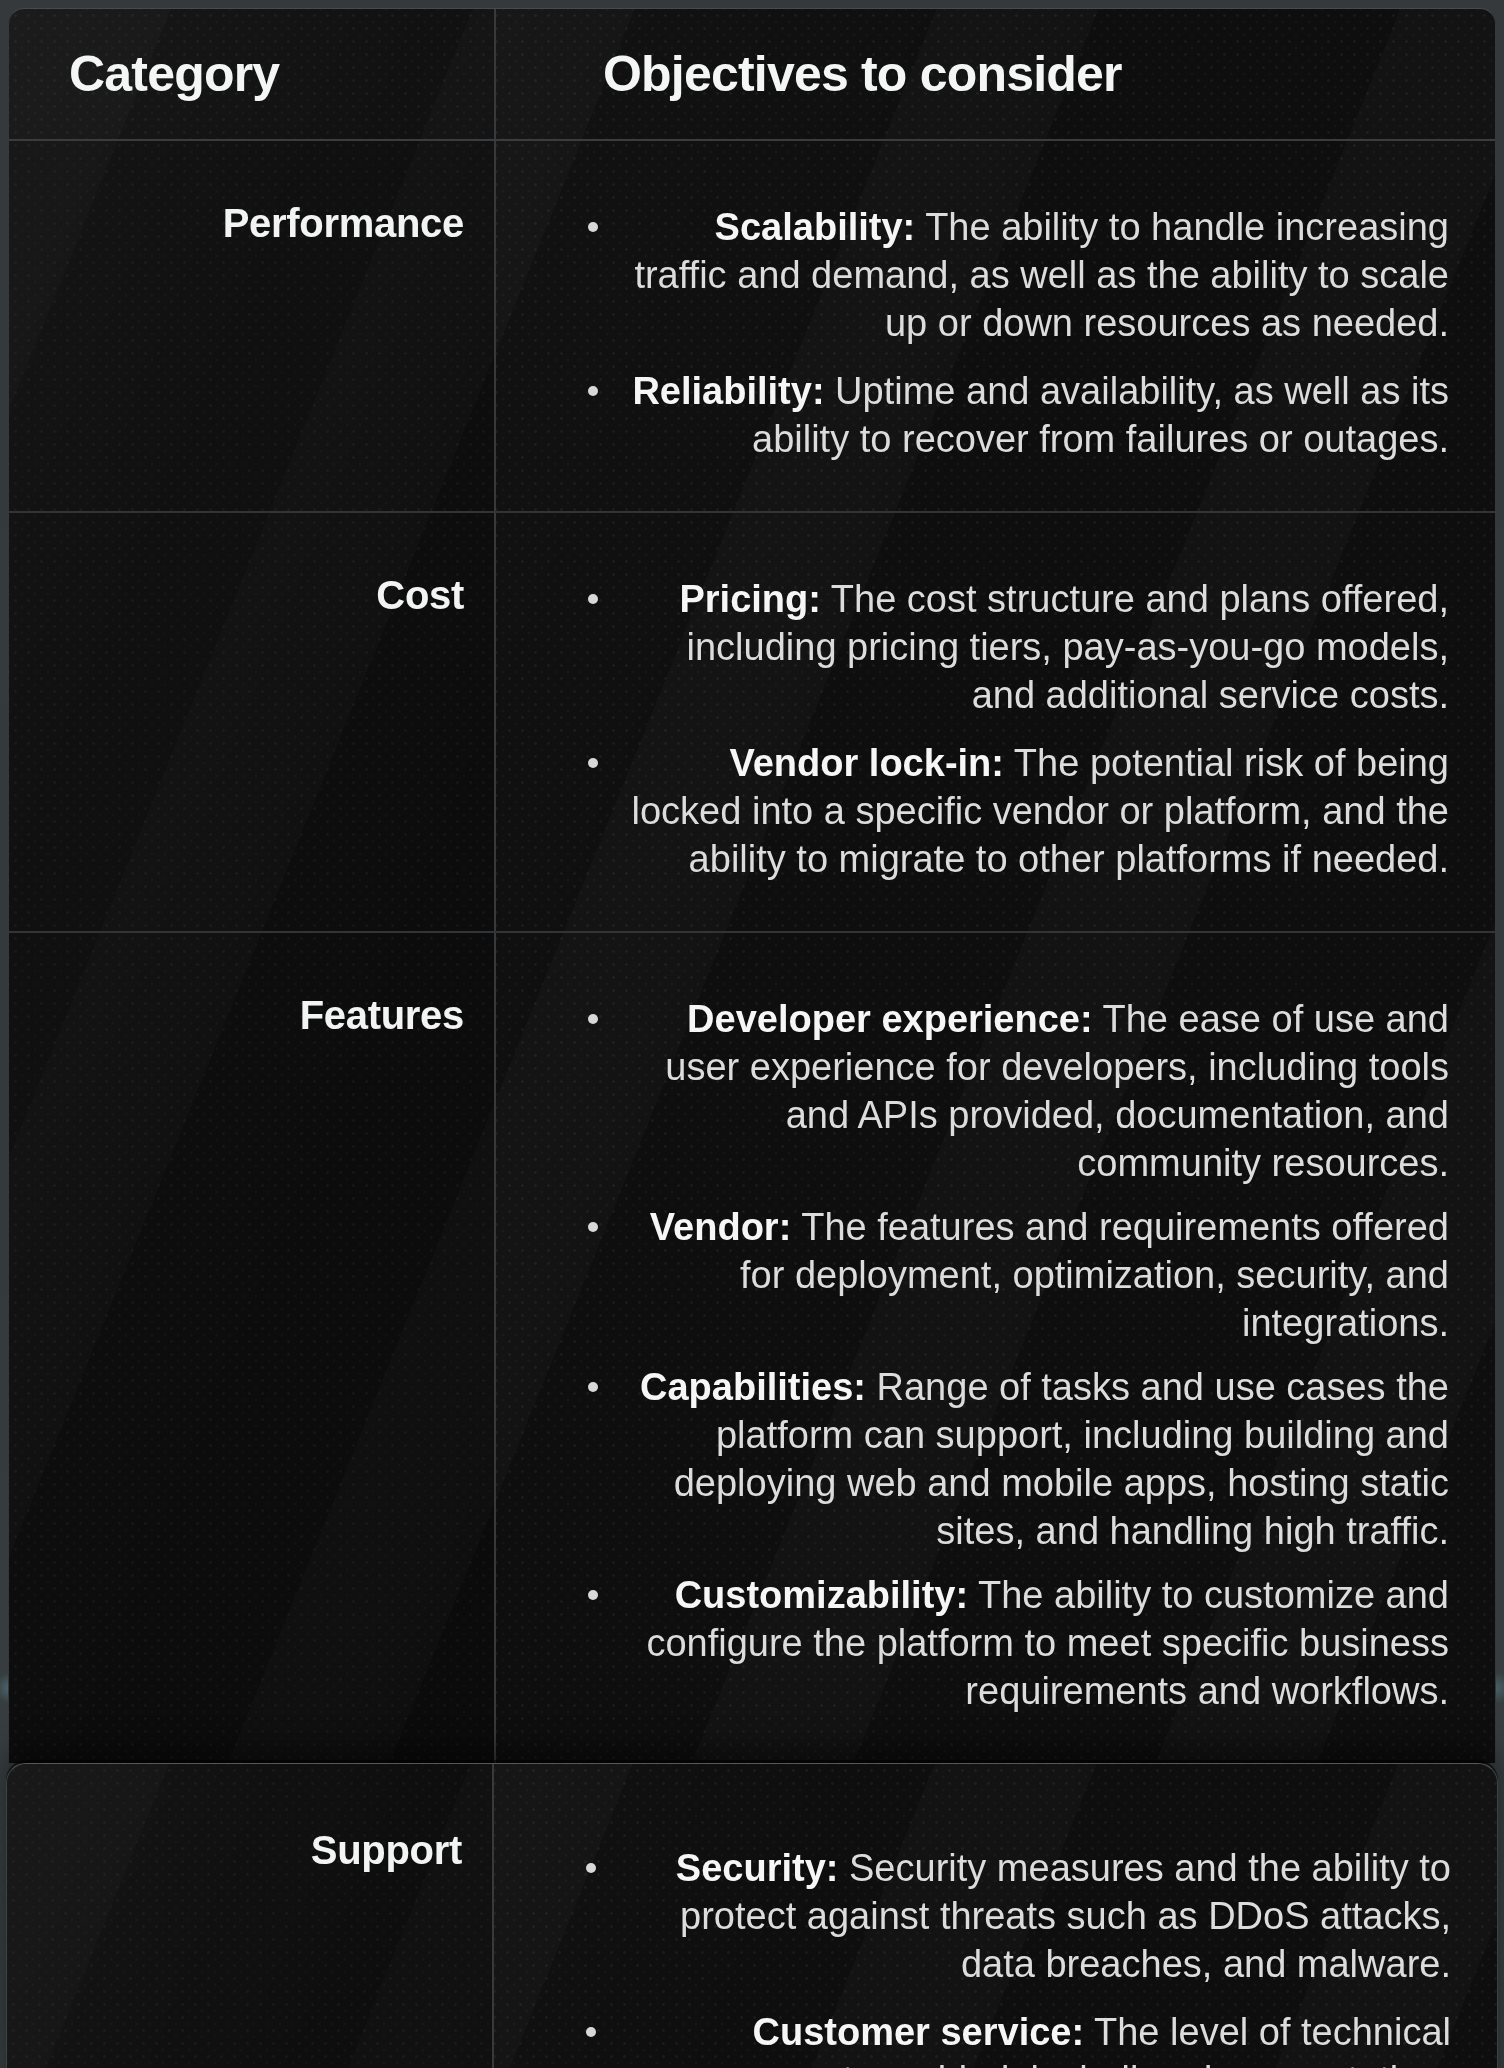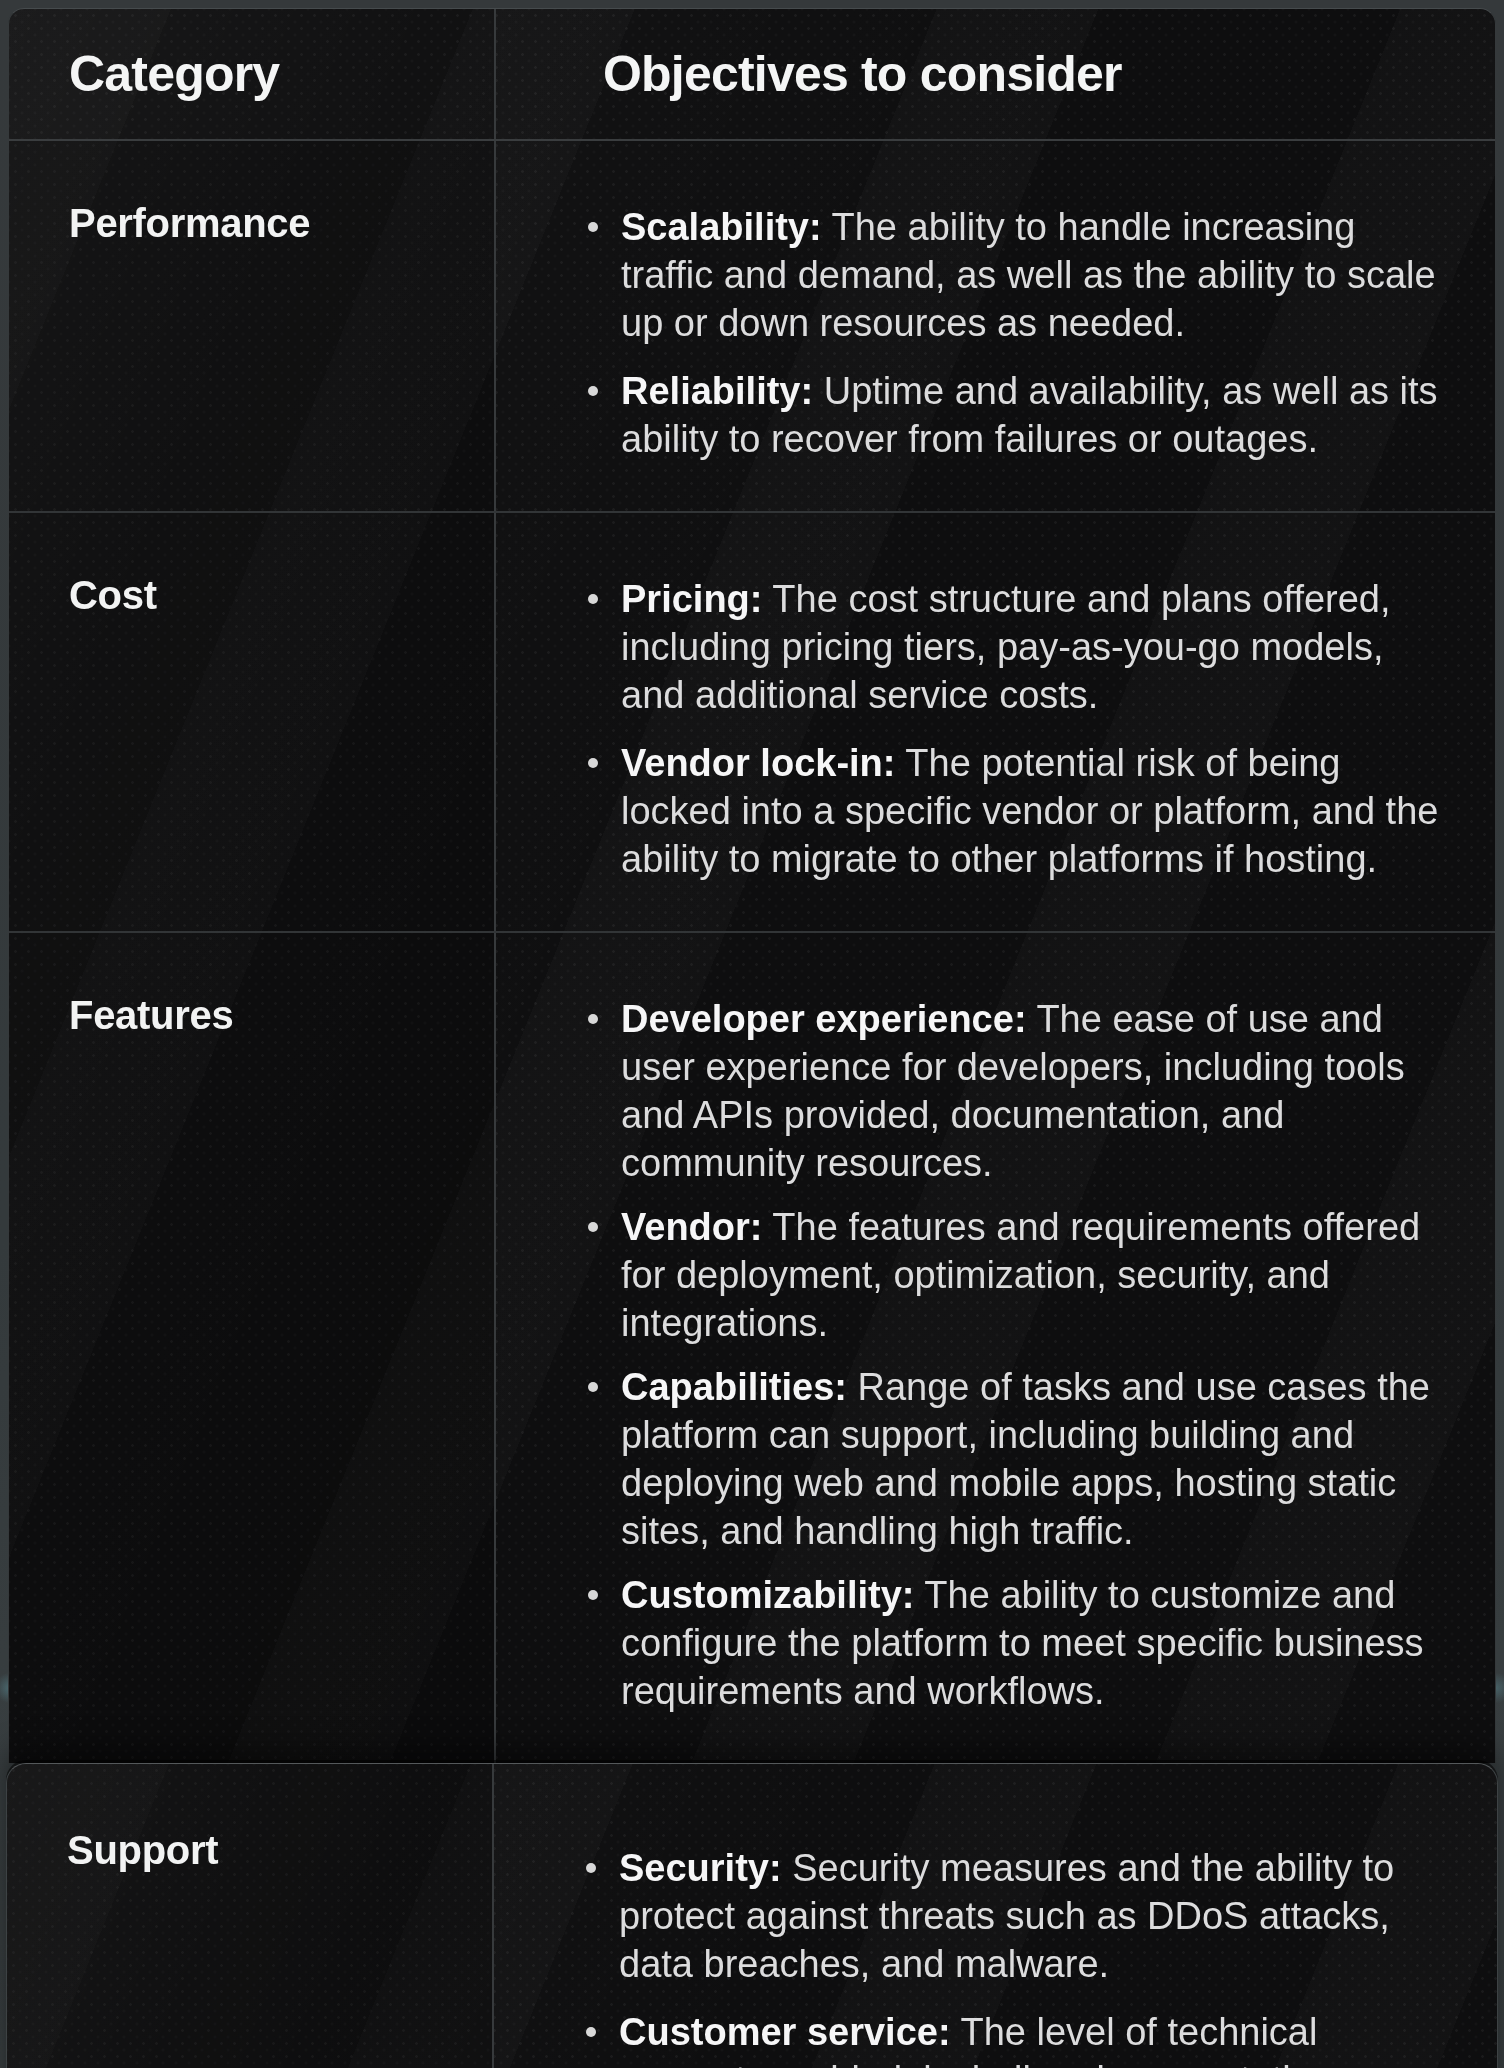--- a/index.html
+++ b/index.html
@@ -44,21 +44,21 @@
   .card-support {
     position: relative;
     margin: 0 6px;
     border: 1px solid #3d4244;
     border-top-color: #54585a;
     border-bottom: none;
     border-radius: 20px 20px 0 0;
     min-height: 394px;
     box-shadow: 0 -3px 0 rgba(0,0,0,0.55), 0 -14px 30px rgba(0,0,0,0.45);
   }
-  .row { display: flex; align-items: stretch; }
+  .row { display: flex; align-items: stretch; text-align: right; }
   .header-row {
     height: 130px;
     border-bottom: 2px solid #3a3d3f;
   }
   .body-row { border-bottom: 2px solid #323537; }
   .body-row:last-child { border-bottom: none; }
   .r0 { min-height: 345px; }
   .r1 { min-height: 382px; }
   .r2 { min-height: 791px; }
   .cell { box-sizing: border-box; }
@@ -156,21 +156,21 @@
         <div class="row body-row r1">
           <div class="cell cell-left"><span class="category-label">Cost</span></div>
           <div class="cell cell-right">
             <ul class="objectives">
               <li>
                 <span class="dot"></span>
                 <p><strong>Pricing:</strong> <span>The cost structure and plans offered, including pricing tiers, pay-as-you-go models, and additional service costs.</span></p>
               </li>
               <li>
                 <span class="dot"></span>
-                <p><strong>Vendor lock-in:</strong> <span>The potential risk of being locked into a specific vendor or platform, and the ability to migrate to other platforms if hosting.</span></p>
+                <p><strong>Vendor lock-in:</strong> <span>The potential risk of being locked into a specific vendor or platform, and the ability to migrate to other platforms if needed.</span></p>
               </li>
             </ul>
           </div>
         </div>
         <div class="row body-row r2">
           <div class="cell cell-left"><span class="category-label">Features</span></div>
           <div class="cell cell-right">
             <ul class="objectives">
               <li>
                 <span class="dot"></span>

